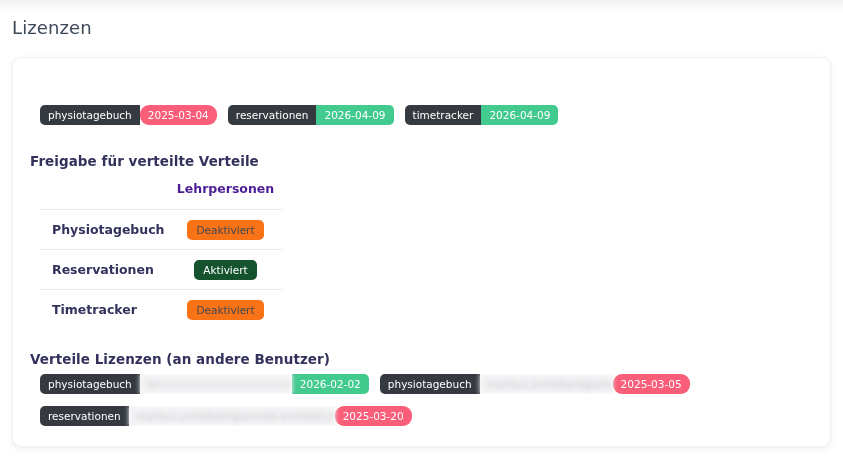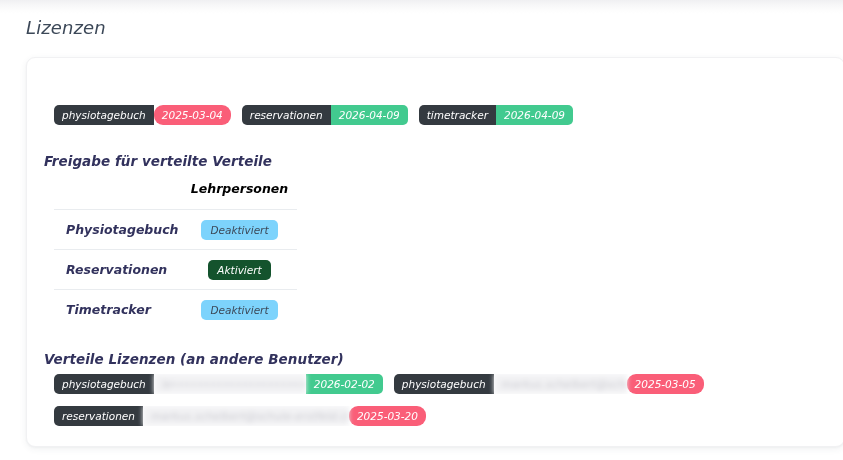--- a/index.html
+++ b/index.html
@@ -17,24 +17,23 @@
   
   .topshadow {
     position: absolute;
     top: 0; left: 0; right: 0;
     height: 14px;
     background: linear-gradient(to bottom, #f0f0f2 0%, #f7f7f8 35%, #fdfdfd 75%, #ffffff 100%);
     pointer-events: none;
   }
   .page {
     position: absolute;
-    top: 0; left: 14px;
+    top: 0; left: 0;
     width: 714px;
     height: 460px;
-    font-style: italic;
   }
   .page-title {
     position: absolute;
     left: 12px;
     top: 17px;
     font-size: 18px;
     color: #3c4858;
     font-weight: 400;
     letter-spacing: 0.1px;
   }
@@ -118,21 +117,21 @@
     top: 123px;
     width: 243px;
   }
   .table table {
     border-collapse: collapse;
     width: 243px;
   }
   .table th {
     font-size: 12.5px;
     font-weight: bold;
-    color: #000000;
+    color: #4c1d95;
     text-align: center;
     padding: 0 0 13px 0;
     border: 0;
   }
   .table th.blankcol {
     width: 128px;
   }
   .table td {
     border-top: 1px solid #e9ecef;
     padding: 9px 0 9px 0;
@@ -148,21 +147,21 @@
     text-align: center;
   }
   .statebadge {
     display: inline-block;
     border-radius: 5px;
     font-size: 10.5px;
     padding: 4px 9px;
     line-height: 12px;
   }
   .state-off {
-    background: #7dd3fc;
+    background: #f97316;
     color: #3c4858;
   }
   .state-on {
     background: #14532d;
     color: #ffffff;
     font-weight: normal;
   }
 </style>
 </head>
 <body>

